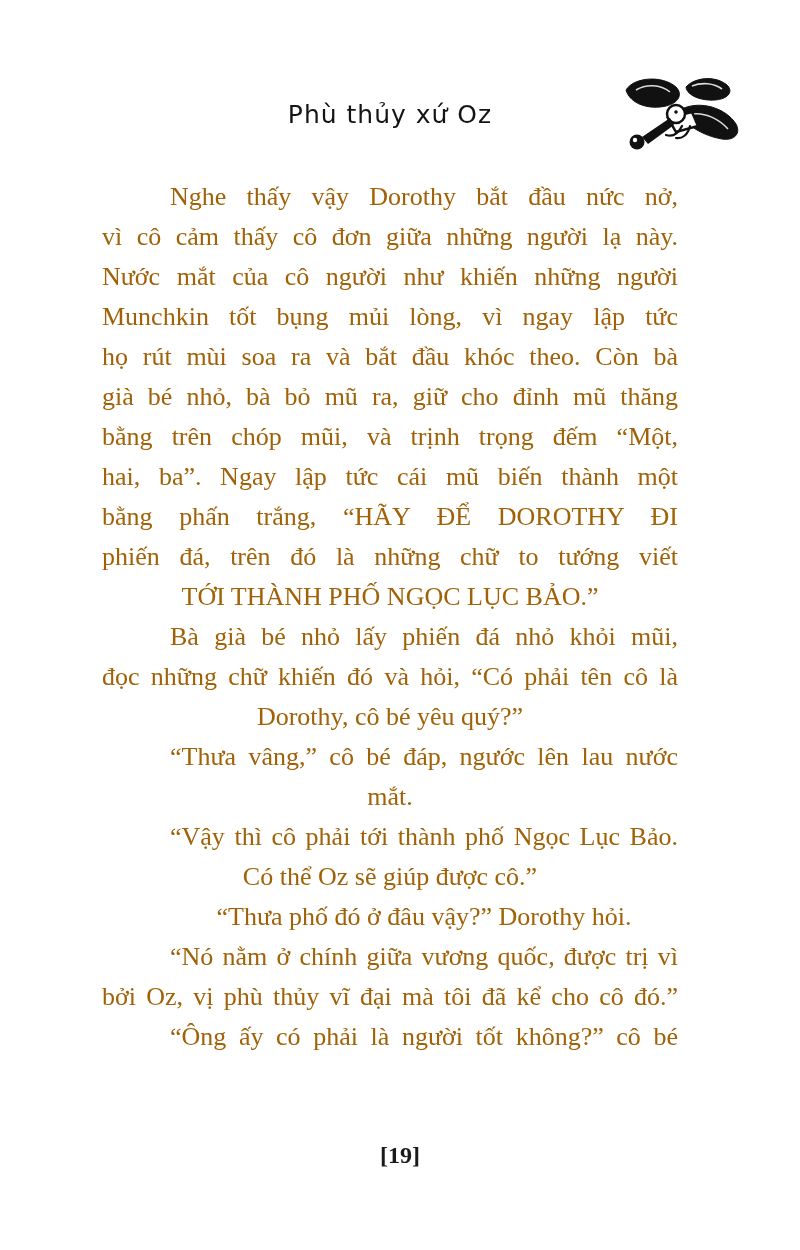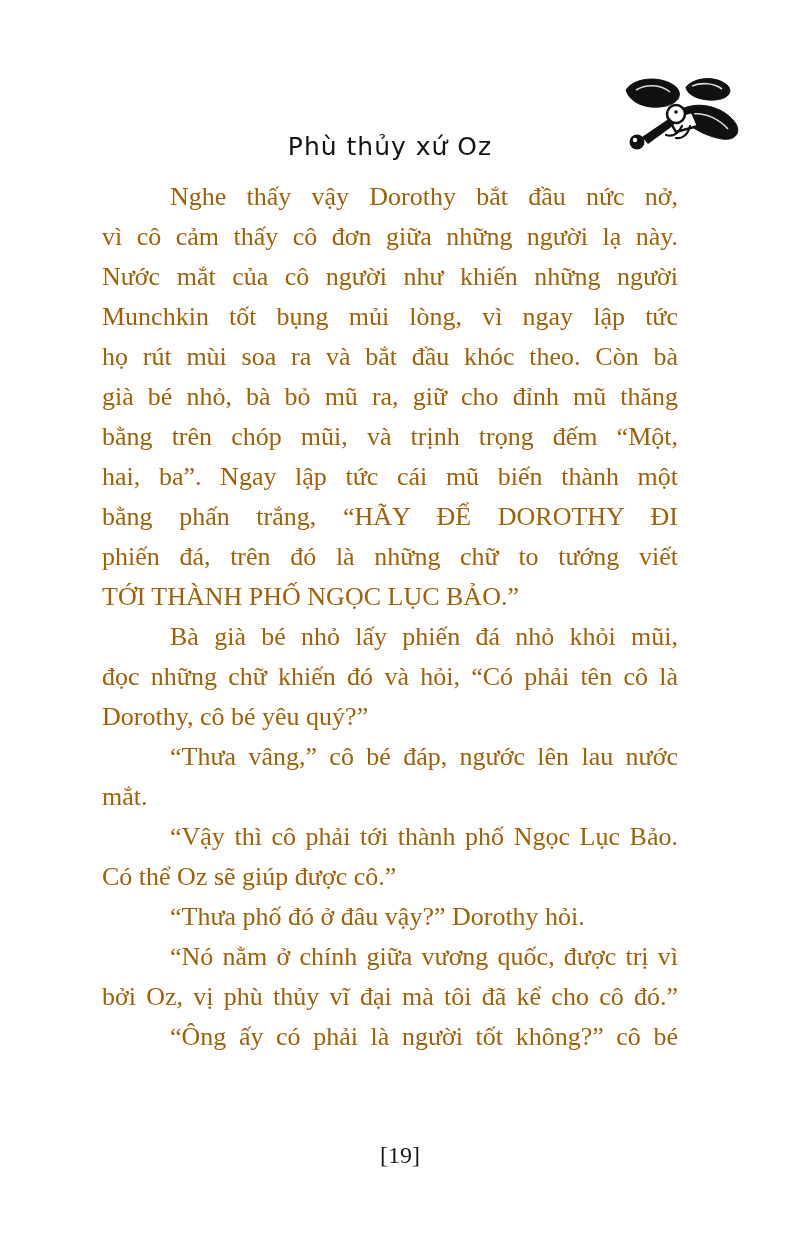--- a/index.html
+++ b/index.html
@@ -24,59 +24,59 @@
     position: absolute;
     top: 100px;
     left: 102px;
     width: 576px;
     text-align: center;
     font-family: "DejaVu Sans", "Liberation Sans", sans-serif;
     font-size: 25px;
     font-weight: 500;
     letter-spacing: 1px;
     color: #141414;
-    margin-top: 32px;
   }
   .illustration {
     position: absolute;
     left: 616px;
     top: 74px;
     width: 128px;
     height: 84px;
   }
   .text-block {
     position: absolute;
     top: 177px;
     left: 102px;
     width: 576px;
     font-size: 26px;
     color: #a16207;
   }
   .line {
     line-height: 40px;
     min-height: 40px;
-    text-align: left;
+    text-align: center;
     white-space: normal;
     hyphens: none;
   }
   .line.justify {
     text-align: justify;
     text-align-last: justify;
   }
   .line.indent {
     text-indent: 68px;
   }
   .page-number {
     position: absolute;
     top: 1142px;
     left: 0;
     width: 800px;
     text-align: center;
     font-size: 24px;
     color: #1a1a1a;
+    font-weight: bold;
   }
 </style>
 </head>
 <body>
 
 <div class="page">
 
   <div class="running-header">Phù thủy xứ Oz</div>
 
   <div class="illustration">

